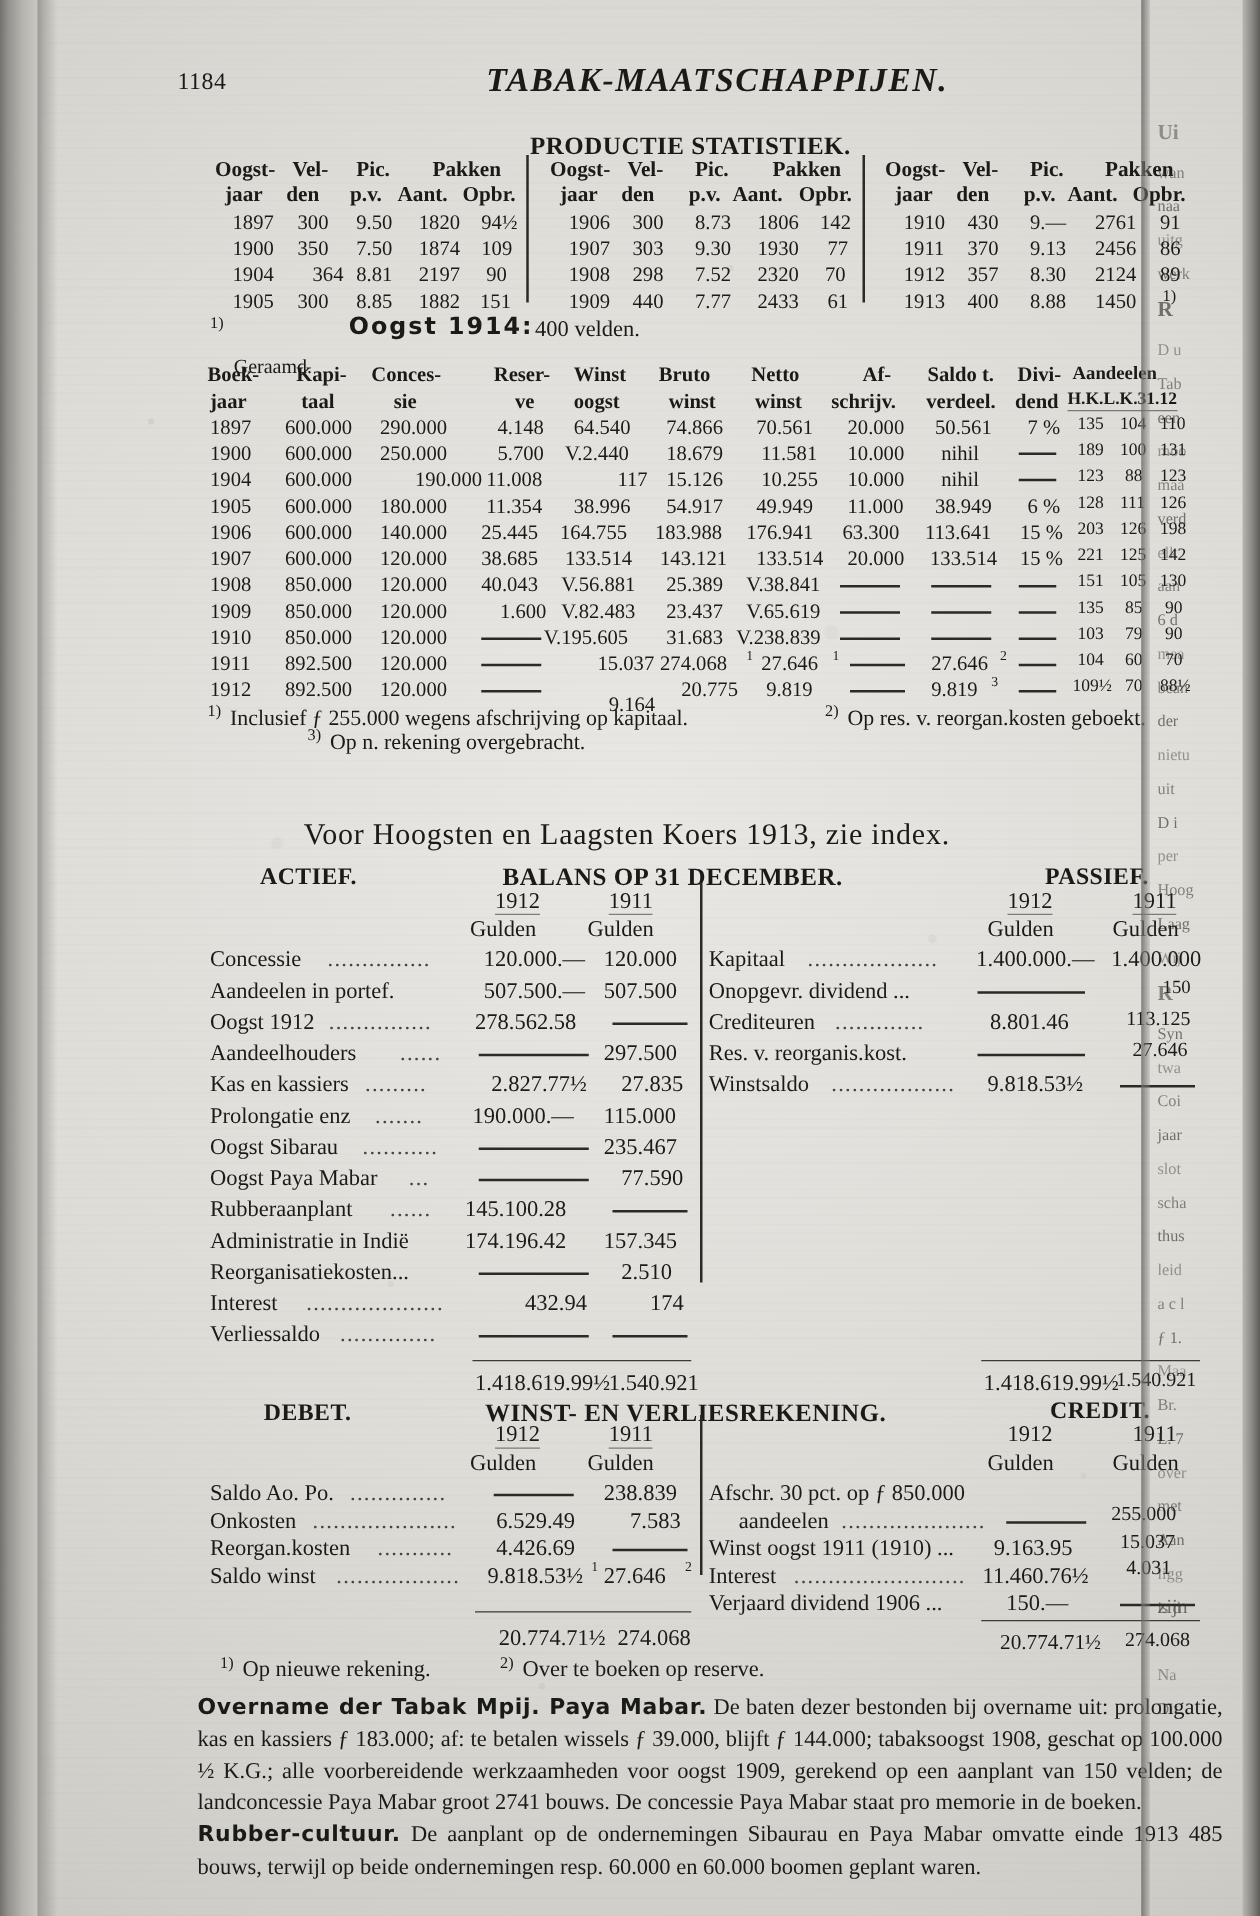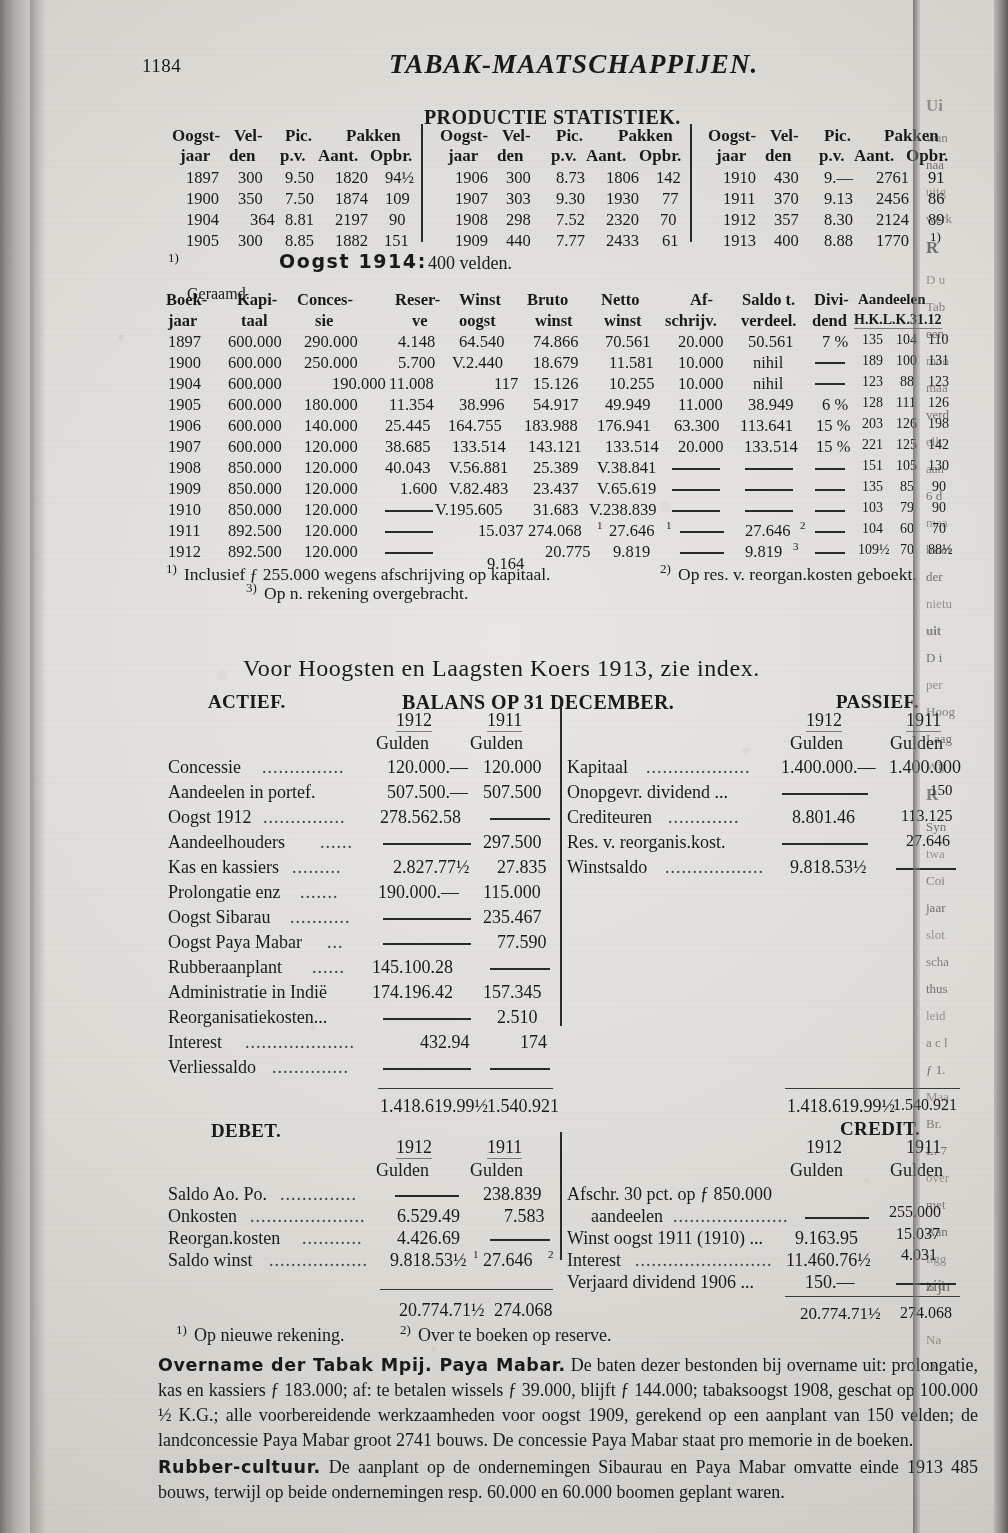--- a/index.html
+++ b/index.html
@@ -211,21 +211,21 @@
 
   <div class="txt ps-cell" style="left:723px;top:210px;">1912</div>
   <div class="txt ps-cell" style="left:774px;top:210px;">357</div>
   <div class="txt ps-cell" style="left:824px;top:210px;">8.30</div>
   <div class="txt ps-cell" style="left:876px;top:210px;">2124</div>
   <div class="txt ps-cell" style="left:928px;top:210px;">89</div>
 
   <div class="txt ps-cell" style="left:723px;top:231px;">1913</div>
   <div class="txt ps-cell" style="left:774px;top:231px;">400</div>
   <div class="txt ps-cell" style="left:824px;top:231px;">8.88</div>
-  <div class="txt ps-cell" style="left:876px;top:231px;">1770</div>
+  <div class="txt ps-cell" style="left:876px;top:231px;">1450</div>
   <div class="txt tiny" style="left:930px;top:229px;">1)</div>
 
   <div class="txt tiny" style="left:168px;top:250px;">1)</div>
   <div class="txt small" style="left:187px;top:253px;margin-top:32px;">Geraamd.</div>
   <div class="txt" style="left:279px;top:250px;font-size:19px;font-weight:700;letter-spacing:1.6px;font-family:'DejaVu Sans',sans-serif;">Oogst 1914:</div>
   <div class="txt small" style="left:428px;top:253px;font-size:18px;">400 velden.</div>
 
   <div class="txt lgh" style="left:166px;top:290px;">Boek-</div>
   <div class="txt lgh" style="left:237px;top:290px;">Kapi-</div>
   <div class="txt lgh" style="left:297px;top:290px;">Conces-</div>
@@ -519,20 +519,21 @@
   <div class="dash" style="position:absolute;left:896px;top:868px;width:60px;"></div>
 
   <div class="hrule thin" style="left:378px;top:1088px;width:175px;"></div>
   <div class="hrule thin" style="left:785px;top:1088px;width:175px;"></div>
   <div class="txt bl" style="left:380px;top:1096px;">1.418.619.99½</div>
   <div class="txt bl" style="left:487px;top:1096px;">1.540.921</div>
   <div class="txt bl" style="left:787px;top:1096px;">1.418.619.99½</div>
   <div class="txt bl" style="left:893px;top:1096px;font-size:16px;">1.540.921</div>
 
   <div class="txt blh" style="left:211px;top:1120px;font-size:19px;">DEBET.</div>
+  <div class="txt blh" style="left:388px;top:1120px;font-size:20px;">WINST- EN VERLIESREKENING.</div>
   <div class="txt blh" style="left:840px;top:1118px;font-size:19px;">CREDIT.</div>
 
   <div class="vrule" style="left:560px;top:1132px;height:128px;width:2px;"></div>
 
   <div class="txt bl u" style="left:396px;top:1137px;">1912</div>
   <div class="txt bl u" style="left:487px;top:1137px;">1911</div>
   <div class="txt bl" style="left:376px;top:1160px;">Gulden</div>
   <div class="txt bl" style="left:470px;top:1160px;">Gulden</div>
   <div class="txt bl" style="left:806px;top:1137px;">1912</div>
   <div class="txt bl" style="left:906px;top:1137px;">1911</div>
@@ -617,21 +618,21 @@
     <div class="b" style="top: 353px; font-size: 13px; opacity: 0.55;">moo</div>
     <div class="b" style="top: 380px; font-size: 13px; opacity: 0.67;">maa</div>
     <div class="b" style="top: 407px; font-size: 13px; opacity: 0.79;">verd</div>
     <div class="b" style="top: 434px; font-size: 13px; opacity: 0.55;">elk</div>
     <div class="b" style="top: 461px; font-size: 13px; opacity: 0.67;">aan</div>
     <div class="b" style="top: 488px; font-size: 13px; opacity: 0.79;">6 d</div>
     <div class="b" style="top: 515px; font-size: 13px; opacity: 0.55;">maa</div>
     <div class="b" style="top: 542px; font-size: 13px; opacity: 0.67;">bean</div>
     <div class="b" style="top: 569px; font-size: 13px; opacity: 0.79;">der</div>
     <div class="b" style="top: 596px; font-size: 13px; opacity: 0.55;">nietu</div>
-    <div class="b" style="top: 623px; font-size: 13px; opacity: 0.67; font-weight: bold;">uit</div>
+    <div class="b" style="top: 623px; font-size: 13px; opacity: 0.67;">uit</div>
     <div class="b" style="top: 650px; font-size: 13px; opacity: 0.79;">D i</div>
     <div class="b" style="top: 677px; font-size: 13px; opacity: 0.55;">per</div>
     <div class="b" style="top: 704px; font-size: 13px; opacity: 0.67;">Hoog</div>
     <div class="b" style="top: 731px; font-size: 13px; opacity: 0.79;">Laag</div>
     <div class="b" style="top: 758px; font-size: 13px; opacity: 0.55;">Wij</div>
     <div class="b" style="top: 785px; font-size: 17px; font-weight: 700; opacity: 0.67;">R</div>
     <div class="b" style="top: 819px; font-size: 13px; opacity: 0.79;">Syn</div>
     <div class="b" style="top: 846px; font-size: 13px; opacity: 0.55;">twa</div>
     <div class="b" style="top: 873px; font-size: 13px; opacity: 0.67;">Coi</div>
     <div class="b" style="top: 900px; font-size: 13px; opacity: 0.79;">jaar</div>

